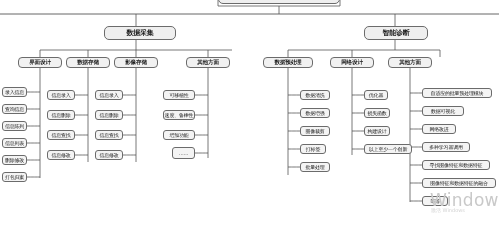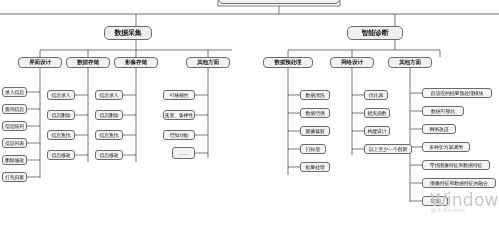--- a/index.html
+++ b/index.html
@@ -120,23 +120,23 @@
       <path d="M410,129 C416,129 416,129 422,129"></path>
       <path d="M410,147 C416,147 416,147 422,147"></path>
       <path d="M410,165 C416,165 416,165 422,165"></path>
       <path d="M410,183 C416,183 416,183 422,183"></path>
       <path d="M410,201 C416,201 416,201 422,201"></path>
     </g>
   </svg>
 
   <div class="node lvl1" style="left:218px;top:-12px;width:122px;height:16px;"></div>
 
-  <div class="node lvl1" style="left:104px;top:26px;width:48px;">数据采集</div>
+  <div class="node lvl1" style="left:104px;top:26px;width:72px;">数据采集</div>
 
-  <div class="node lvl1" style="left:347px;top:26px;width:56px;">智能诊断</div>
+  <div class="node lvl1" style="left:364px;top:26px;width:64px;">智能诊断</div>
 
   <div class="node lvl2" style="left:18px;top:57px;width:44px;">界面设计</div>
   <div class="node lvl2" style="left:66px;top:57px;width:44px;">数据存储</div>
   <div class="node lvl2" style="left:114px;top:57px;width:44px;">影像存储</div>
   <div class="node lvl2" style="left:186px;top:57px;width:44px;">其他方面</div>
 
   <div class="node lvl2" style="left:263px;top:57px;width:50px;">数据预处理</div>
   <div class="node lvl2" style="left:330px;top:57px;width:44px;">网络设计</div>
   <div class="node lvl2" style="left:388px;top:57px;width:44px;">其他方面</div>
 

